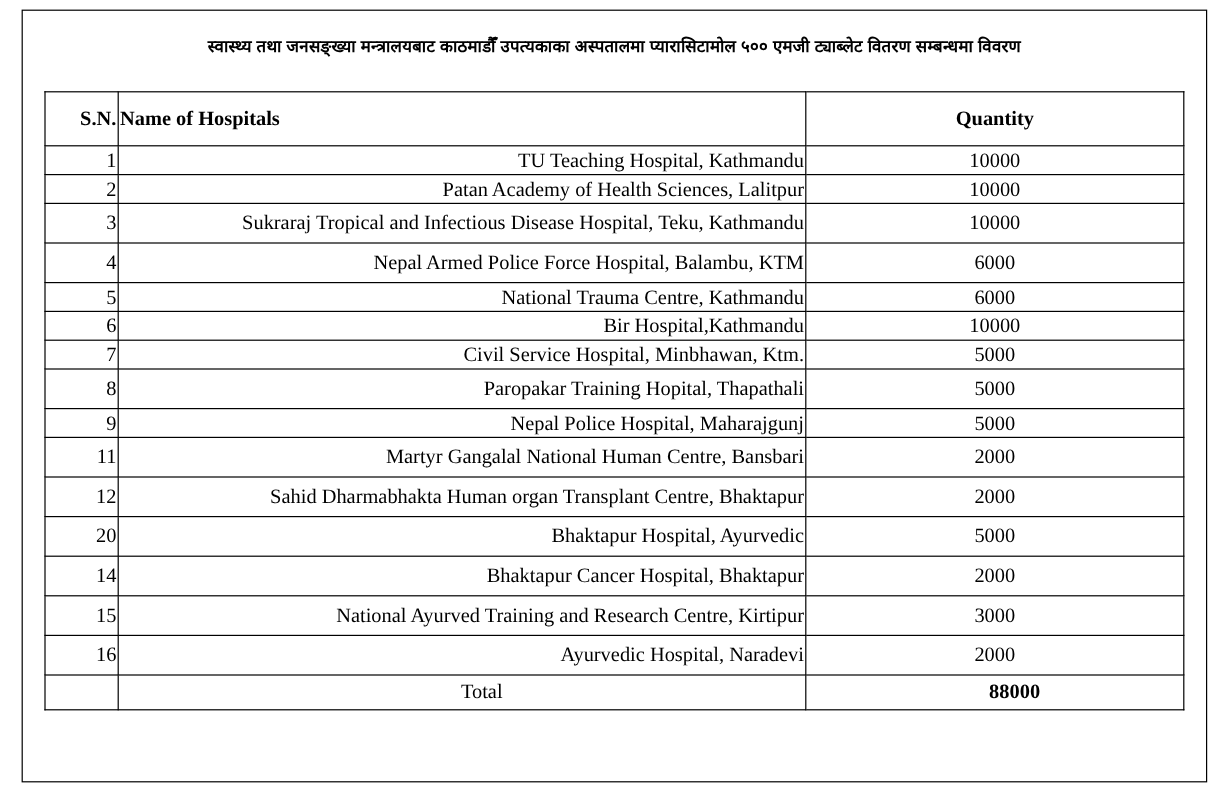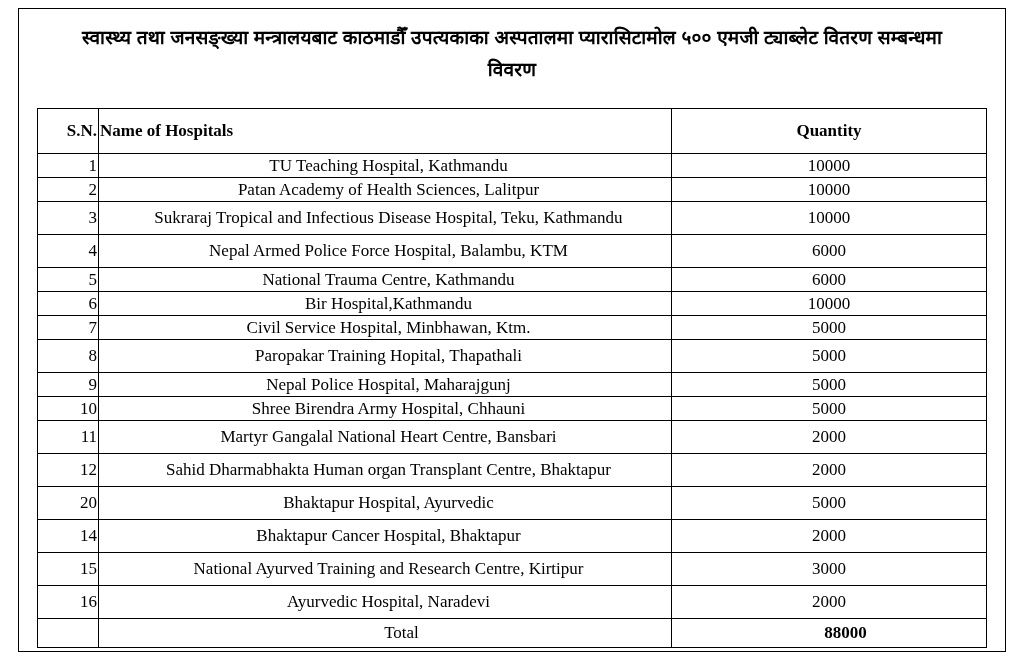--- a/index.html
+++ b/index.html
@@ -26,40 +26,40 @@
   .content {
     position: absolute;
     left: 30px;
     top: 14px;
     width: 964px;
   }
   .doc-title {
     text-align: center;
     font-family: "Liberation Sans", sans-serif;
     font-weight: bold;
-    font-size: 19px;
+    font-size: 14px;
     line-height: 32px;
     padding: 8px 30px 0 30px;
     letter-spacing: 0.2px;
   }
   table.hospital-table {
     border-collapse: collapse;
     margin: 22px auto 0 auto;
     width: 940px;
     table-layout: fixed;
   }
   table.hospital-table td,
   table.hospital-table th {
     border: 1px solid #000;
     font-size: 17px;
     font-family: "Liberation Serif", serif;
   }
   th.col-sn, td.col-sn { width: 58px; text-align: right; }
   th.col-name { width: 570px; }
-  td.col-name { width: 570px; text-align: center; padding-left: 8px; }
+  td.col-name { width: 570px; text-align: right; padding-left: 8px; }
   th.col-qty, td.col-qty { width: 312px; text-align: center; }
   thead th {
     font-weight: bold;
     font-size: 18px;
     height: 42px;
     vertical-align: middle;
     text-align: left;
   }
   tbody td {
     height: 21px;
@@ -133,28 +133,23 @@
       <tr class="tall">
         <td class="col-sn">8</td>
         <td class="col-name">Paropakar Training Hopital, Thapathali</td>
         <td class="col-qty">5000</td>
       </tr>
       <tr>
         <td class="col-sn">9</td>
         <td class="col-name">Nepal Police Hospital, Maharajgunj</td>
         <td class="col-qty">5000</td>
       </tr>
-      <tr>
-        <td class="col-sn">10</td>
-        <td class="col-name">Shree Birendra Army Hospital, Chhauni</td>
-        <td class="col-qty">5000</td>
-      </tr>
       <tr class="tall">
         <td class="col-sn">11</td>
-        <td class="col-name">Martyr Gangalal National Heart Centre, Bansbari</td>
+        <td class="col-name">Martyr Gangalal National Human Centre, Bansbari</td>
         <td class="col-qty">2000</td>
       </tr>
       <tr class="tall">
         <td class="col-sn">12</td>
         <td class="col-name">Sahid Dharmabhakta Human organ Transplant Centre, Bhaktapur</td>
         <td class="col-qty">2000</td>
       </tr>
       <tr class="tall">
         <td class="col-sn">20</td>
         <td class="col-name">Bhaktapur Hospital, Ayurvedic</td>

